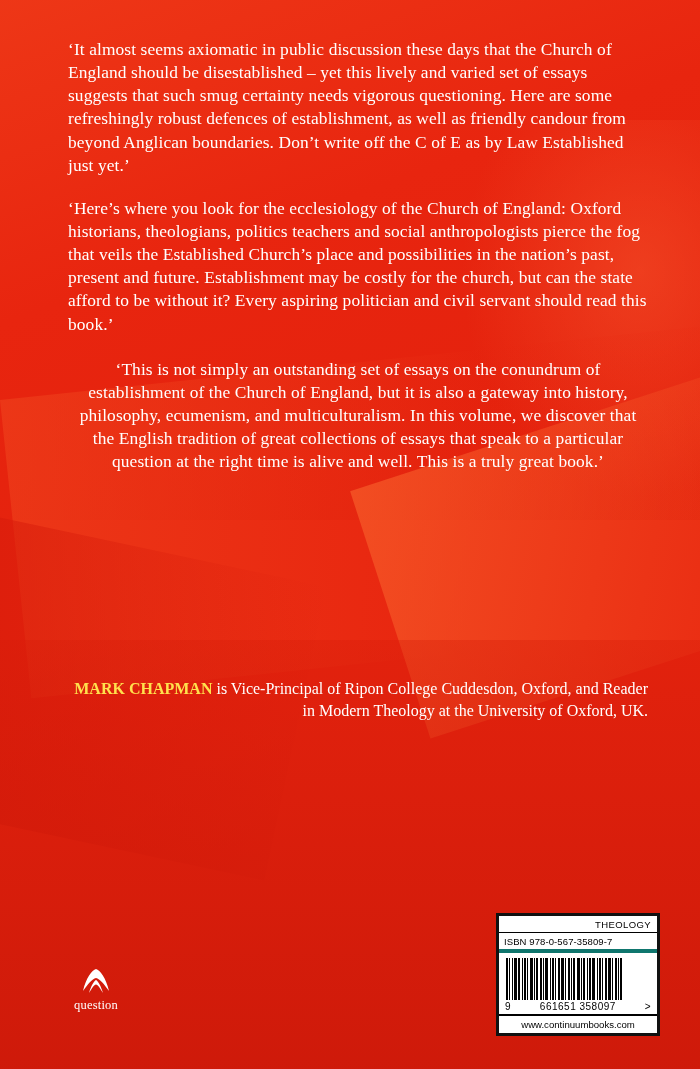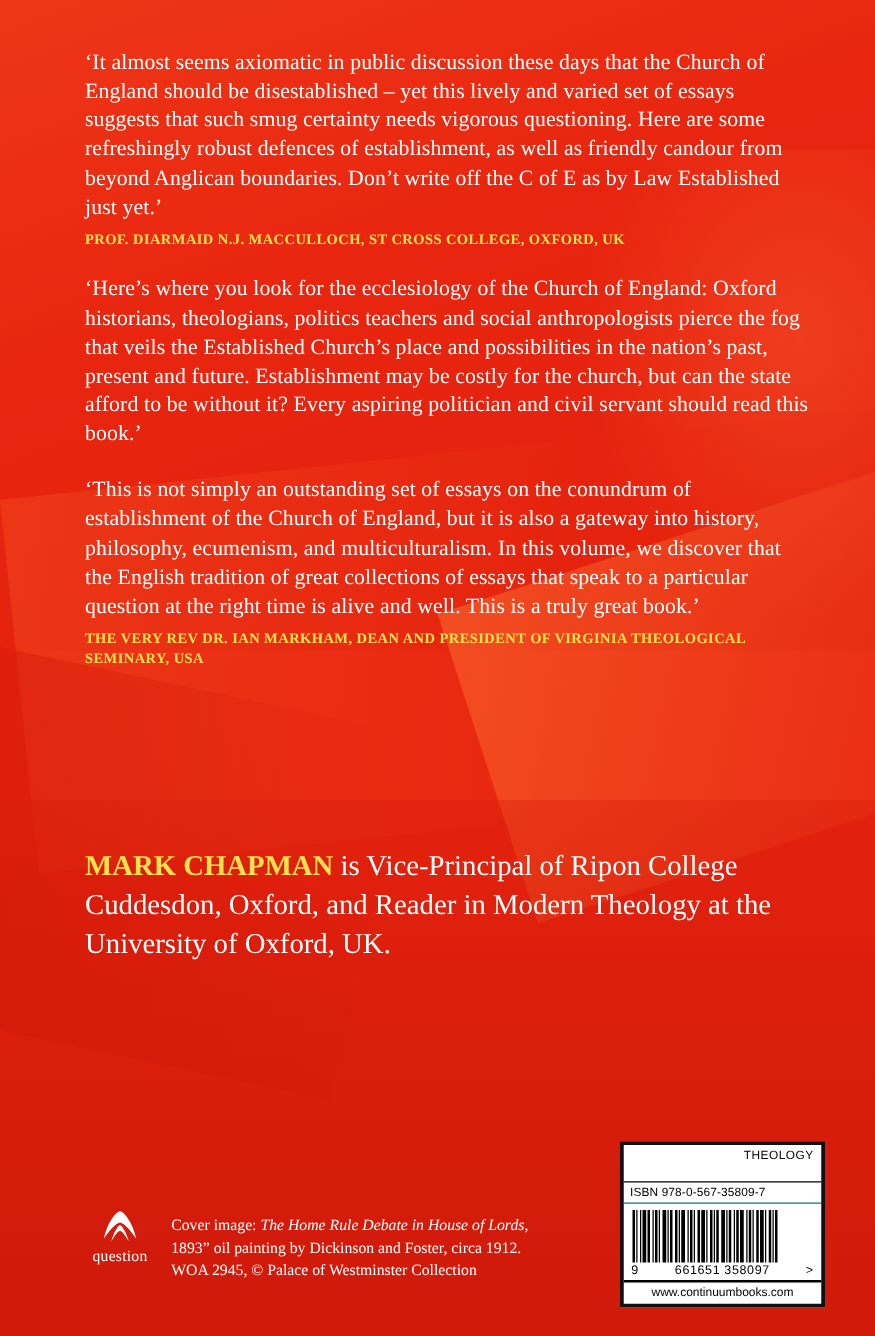--- a/index.html
+++ b/index.html
@@ -89,30 +89,31 @@
     color: #ffe14d;
     font-size: 11.6px;
     font-weight: bold;
     letter-spacing: 0.35px;
     line-height: 1.35;
     margin-top: 7px;
     text-transform: uppercase;
   }
   .q1 { }
   .q2 { margin-top: 20px; }
-  .q3 { margin-top: 22px; }
+  .q3 { margin-top: 22px; text-align: center; }
 
   .authors {
     position: absolute;
     left: 68px;
     top: 678px;
     width: 580px;
     color: #ffffff;
-    font-size: 23px;
+    font-size: 16px;
     line-height: 1.345;
+    text-align: right;
   }
   .author-name {
     color: #ffe14d;
     font-weight: bold;
   }
   .author-para {
     margin: 0 0 1px 0;
   }
 
   .footer {
@@ -162,30 +163,30 @@
     border: 3px solid #111111;
     box-sizing: border-box;
     padding: 0;
   }
   .isbn-cat {
     text-align: right;
     font-family: "Liberation Sans", sans-serif;
     font-size: 9.5px;
     letter-spacing: 0.4px;
     color: #000000;
-    padding: 3px 6px 15px 0;
+    padding: 3px 6px 2px 0;
     border-bottom: 1px solid #000000;
   }
   .isbn-num {
     font-family: "Liberation Sans", sans-serif;
     font-size: 9.5px;
     letter-spacing: 0.1px;
     color: #000000;
     padding: 3px 0 2px 5px;
-    border-bottom: 1px solid #0f766e;
+    border-bottom: 4px solid #0f766e;
   }
   .barcode {
     padding: 5px 7px 0 7px;
     height: 48px;
     box-sizing: border-box;
   }
   .bars {
     display: flex;
     align-items: flex-end;
     height: 42px;
@@ -224,55 +225,48 @@
     <div class="swath swath-c"></div>
     <div class="swath swath-d"></div>
     <div class="swath swath-e"></div>
 
     <div class="content">
 
       <div class="quotes">
 
         <div class="quote-block q1">
           <div class="quote-text">‘It almost seems axiomatic in public discussion these days that the Church of England should be disestablished – yet this lively and varied set of essays suggests that such smug certainty needs vigorous questioning. Here are some refreshingly robust defences of establishment, as well as friendly candour from beyond Anglican boundaries. Don’t write off the C of E as by Law Established just yet.’</div>
-          <div class="quote-attrib">PROF. DIARMAID N.J. MACCULLOCH, ST CROSS COLLEGE, OXFORD, UK</div>
         </div>
 
         <div class="quote-block q2">
           <div class="quote-text">‘Here’s where you look for the ecclesiology of the Church of England: Oxford historians, theologians, politics teachers and social anthropologists pierce the fog that veils the Established Church’s place and possibilities in the nation’s past, present and future. Establishment may be costly for the church, but can the state afford to be without it? Every aspiring politician and civil servant should read this book.’</div>
         </div>
 
         <div class="quote-block q3">
           <div class="quote-text">‘This is not simply an outstanding set of essays on the conundrum of establishment of the Church of England, but it is also a gateway into history, philosophy, ecumenism, and multiculturalism. In this volume, we discover that the English tradition of great collections of essays that speak to a particular question at the right time is alive and well. This is a truly great book.’</div>
-          <div class="quote-attrib">THE VERY REV DR. IAN MARKHAM, DEAN AND PRESIDENT OF VIRGINIA THEOLOGICAL SEMINARY, USA</div>
         </div>
 
       </div>
 
       <div class="authors">
         <p class="author-para"><span class="author-name">MARK CHAPMAN</span><span> is Vice-Principal of Ripon College Cuddesdon, Oxford, and Reader in Modern Theology at the University of Oxford, UK.</span></p>
       </div>
 
       <div class="footer">
 
         <div class="logo">
           <div class="logo-mark">
             <svg viewBox="0 0 34 30" width="34" height="30" aria-hidden="true">
               <path d="M4 25 C7 12, 13 4, 17 3 C21 4, 27 12, 30 25 C25 18, 21 13, 17 12 C13 13, 9 18, 4 25 Z" fill="#ffffff"></path>
               <path d="M10 27 C12 20, 15 15, 17 14 C19 15, 22 20, 24 27 C21 22, 19 19, 17 18.5 C15 19, 13 22, 10 27 Z" fill="#ffffff"></path>
             </svg>
           </div>
           <div class="logo-text">question</div>
         </div>
 
-        <div class="cover-credit">
-          <span>Cover image: </span><em>The Home Rule Debate in House of Lords,</em><br>
-          <span>1893” oil painting by Dickinson and Foster, circa 1912.</span><br>
-          <span>WOA 2945, © Palace of Westminster Collection</span>
-        </div>
 
         <div class="isbn-box">
           <div class="isbn-cat">THEOLOGY</div>
           <div class="isbn-num">ISBN 978-0-567-35809-7</div>
           <div class="barcode">
             <div class="bars">
               <i style="width:2px"></i>
                 <i style="width:1px;background:transparent"></i>
                 <i style="width:1px"></i>
                 <i style="width:2px;background:transparent"></i>

